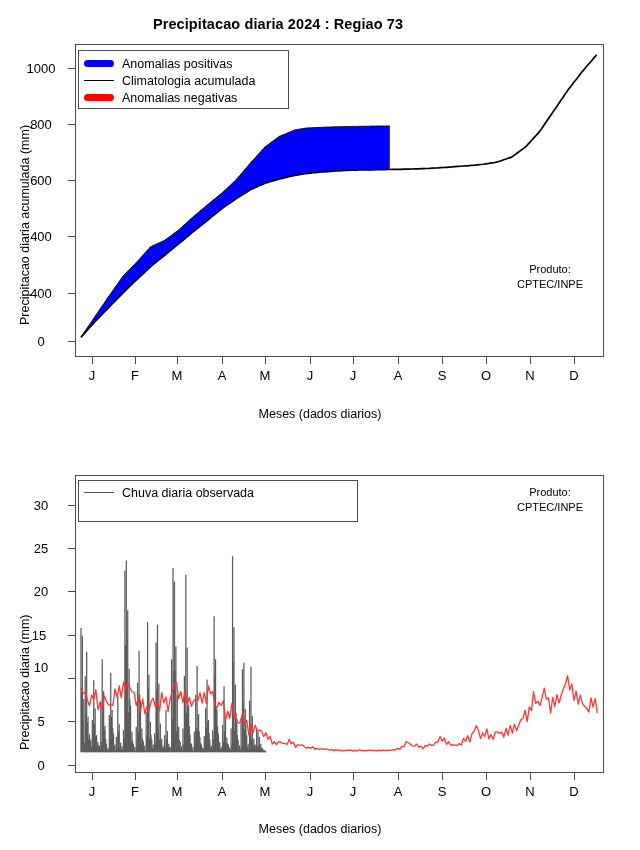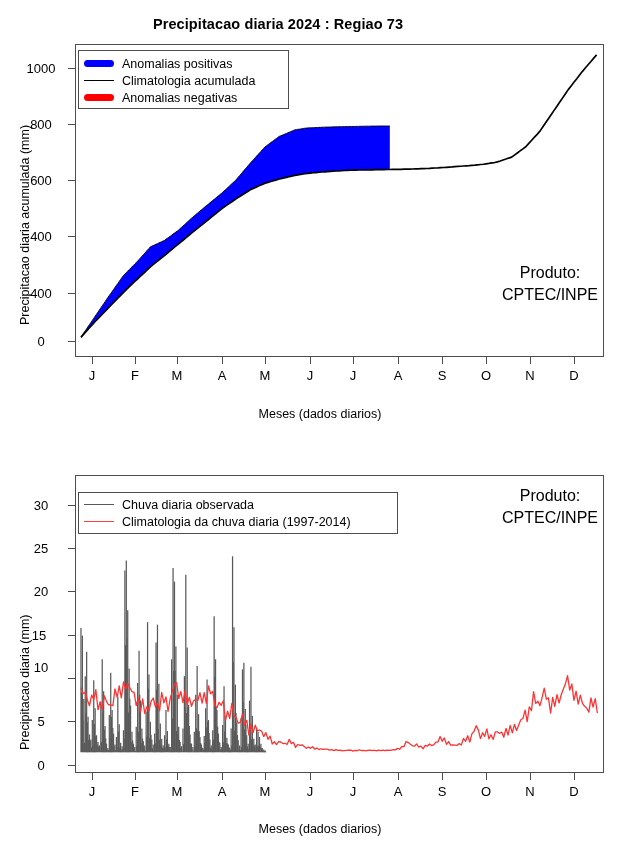--- a/index.html
+++ b/index.html
@@ -125,21 +125,21 @@
     height: 1.6px;
   }
   .legend-text {
     font-size: 12.5px;
     white-space: nowrap;
     padding-left: 3px;
   }
 
   .produto {
     position: absolute;
-    font-size: 16px;
+    font-size: 11px;
     text-align: center;
     line-height: 1.35;
     white-space: nowrap;
     z-index: 4;
   }
 </style>
 </head>
 <body>
 
 <div class="page">
@@ -515,32 +515,26 @@
           </g>
         <path id="clim-line" fill="none" stroke="#FF3333" stroke-width="1.3" stroke-linejoin="round" d="M 5.0,213.1 L 7.1,219.3 L 9.3,217.7 L 11.4,225.5 L 13.5,231.3 L 15.7,220.5 L 17.8,224.9 L 19.9,215.0 L 22.1,235.3 L 24.2,227.5 L 26.3,234.8 L 28.5,221.3 L 30.6,226.9 L 32.7,230.5 L 34.9,230.3 L 37.0,231.2 L 39.1,214.4 L 41.3,222.5 L 43.4,211.3 L 45.5,223.3 L 47.7,207.4 L 49.8,214.6 L 51.9,208.8 L 54.1,213.2 L 56.2,217.2 L 58.3,217.8 L 60.5,231.2 L 62.6,223.3 L 64.7,237.6 L 66.9,224.4 L 69.0,239.1 L 71.1,232.2 L 73.3,236.2 L 75.4,226.9 L 77.5,223.5 L 79.7,232.3 L 81.8,228.5 L 83.9,236.4 L 86.0,217.8 L 88.2,228.4 L 90.3,222.4 L 92.4,237.1 L 94.6,223.9 L 96.7,216.6 L 98.8,209.6 L 101.0,208.1 L 103.1,224.0 L 105.2,217.0 L 107.4,228.2 L 109.5,215.9 L 111.6,230.2 L 113.8,222.8 L 115.9,231.8 L 118.0,226.4 L 120.2,224.8 L 122.3,226.0 L 124.4,218.1 L 126.6,228.7 L 128.7,218.2 L 130.8,229.0 L 133.0,211.3 L 135.1,219.2 L 137.2,216.8 L 139.4,230.6 L 141.5,233.3 L 143.6,227.8 L 145.8,230.8 L 147.9,226.2 L 150.0,246.2 L 152.2,236.8 L 154.3,244.3 L 156.4,228.9 L 158.6,241.1 L 160.7,243.1 L 162.8,248.8 L 165.0,247.8 L 167.1,239.5 L 169.2,250.9 L 171.4,246.0 L 173.5,260.6 L 175.6,249.8 L 177.8,258.4 L 179.9,250.8 L 182.0,256.6 L 184.2,255.7 L 186.3,256.8 L 188.4,262.4 L 190.6,258.4 L 192.7,265.1 L 194.8,261.9 L 197.0,269.8 L 199.1,267.4 L 201.2,270.5 L 203.4,267.3 L 205.5,267.8 L 207.6,269.4 L 209.8,269.1 L 211.9,270.3 L 214.0,265.2 L 216.2,269.4 L 218.3,268.1 L 220.4,273.3 L 222.6,270.3 L 224.7,271.1 L 226.8,270.6 L 229.0,272.2 L 231.1,274.1 L 233.2,272.9 L 235.4,274.2 L 237.5,272.6 L 239.6,274.9 L 241.7,273.9 L 243.9,275.4 L 246.0,274.6 L 248.1,275.1 L 250.3,275.0 L 252.4,275.0 L 254.5,275.9 L 256.7,275.5 L 258.8,276.4 L 260.9,275.4 L 263.1,276.2 L 265.2,276.0 L 267.3,276.8 L 269.5,276.4 L 271.6,276.2 L 273.7,276.1 L 275.9,276.0 L 278.0,276.9 L 280.1,276.2 L 282.3,276.6 L 284.4,275.6 L 286.5,276.5 L 288.7,276.3 L 290.8,276.7 L 292.9,276.2 L 295.1,276.0 L 297.2,276.4 L 299.3,276.1 L 301.5,276.8 L 303.6,276.0 L 305.7,276.6 L 307.9,275.9 L 310.0,276.5 L 312.1,276.1 L 314.3,276.2 L 316.4,276.1 L 318.5,275.4 L 320.7,275.7 L 322.8,274.2 L 324.9,275.1 L 327.1,272.1 L 329.2,272.5 L 331.3,267.3 L 333.5,268.4 L 335.6,270.0 L 337.7,271.6 L 339.9,271.9 L 342.0,269.8 L 344.1,272.9 L 346.3,272.0 L 348.4,274.7 L 350.5,271.2 L 352.7,271.9 L 354.8,269.8 L 356.9,271.4 L 359.1,270.8 L 361.2,268.0 L 363.3,267.8 L 365.5,262.3 L 367.6,267.0 L 369.7,263.7 L 371.9,270.1 L 374.0,267.4 L 376.1,271.0 L 378.3,270.7 L 380.4,270.9 L 382.5,271.3 L 384.7,269.4 L 386.8,270.8 L 388.9,264.2 L 391.1,267.1 L 393.2,261.5 L 395.3,267.9 L 397.4,259.6 L 399.6,257.0 L 401.7,251.4 L 403.8,255.6 L 406.0,264.4 L 408.1,258.5 L 410.2,262.2 L 412.4,254.7 L 414.5,264.6 L 416.6,260.5 L 418.8,265.2 L 420.9,257.7 L 423.0,257.5 L 425.2,259.2 L 427.3,257.8 L 429.4,263.0 L 431.6,254.0 L 433.7,260.9 L 435.8,251.0 L 438.0,258.6 L 440.1,250.0 L 442.2,256.2 L 444.4,250.6 L 446.5,245.4 L 448.6,244.2 L 450.8,235.8 L 452.9,247.4 L 455.0,232.5 L 457.2,236.2 L 459.3,217.0 L 461.4,229.0 L 463.6,226.7 L 465.7,231.2 L 467.8,223.3 L 470.0,213.5 L 472.1,224.6 L 474.2,223.4 L 476.4,238.6 L 478.5,222.8 L 480.6,232.0 L 482.8,220.1 L 484.9,228.5 L 487.0,220.5 L 489.2,214.4 L 491.3,209.2 L 493.4,200.9 L 495.6,215.6 L 497.7,209.3 L 499.8,225.9 L 502.0,216.7 L 504.1,229.7 L 506.2,220.6 L 508.4,228.8 L 510.5,231.9 L 512.6,233.7 L 514.8,237.7 L 516.9,223.4 L 519.0,232.6 L 521.2,224.1 L 523.3,238.6"></path>
       </svg>
     </div>
 
     <div class="produto" style="left: 490px; top: 55px; width: 120px;">
       <div>Produto:</div>
       <div>CPTEC/INPE</div>
     </div>
 
-    <div class="legendbox" style="left: 78px; top: 62px; width: 320px; height: 42px; padding: 3px 4px 0 0;">
+    <div class="legendbox" style="left: 78px; top: 50px; width: 280px; height: 42px; padding: 3px 4px 0 0;">
       <div class="legend-row">
         <span class="legend-key">
           <span class="key-line" style="background:#595959;"></span>
         </span>
         <span class="legend-text">Chuva diaria observada</span>
-      </div>
-      <div class="legend-row">
-        <span class="legend-key">
-          <span class="key-line" style="background:#FF4040;"></span>
-        </span>
-        <span class="legend-text">Climatologia da chuva diaria (1997-2014)</span>
       </div>
     </div>
 
     <div class="tick-x" style="left: 92px;  top: 343px;"></div>
     <div class="tick-x" style="left: 135px; top: 343px;"></div>
     <div class="tick-x" style="left: 177px; top: 343px;"></div>
     <div class="tick-x" style="left: 222px; top: 343px;"></div>
     <div class="tick-x" style="left: 265px; top: 343px;"></div>
     <div class="tick-x" style="left: 310px; top: 343px;"></div>
     <div class="tick-x" style="left: 353px; top: 343px;"></div>

